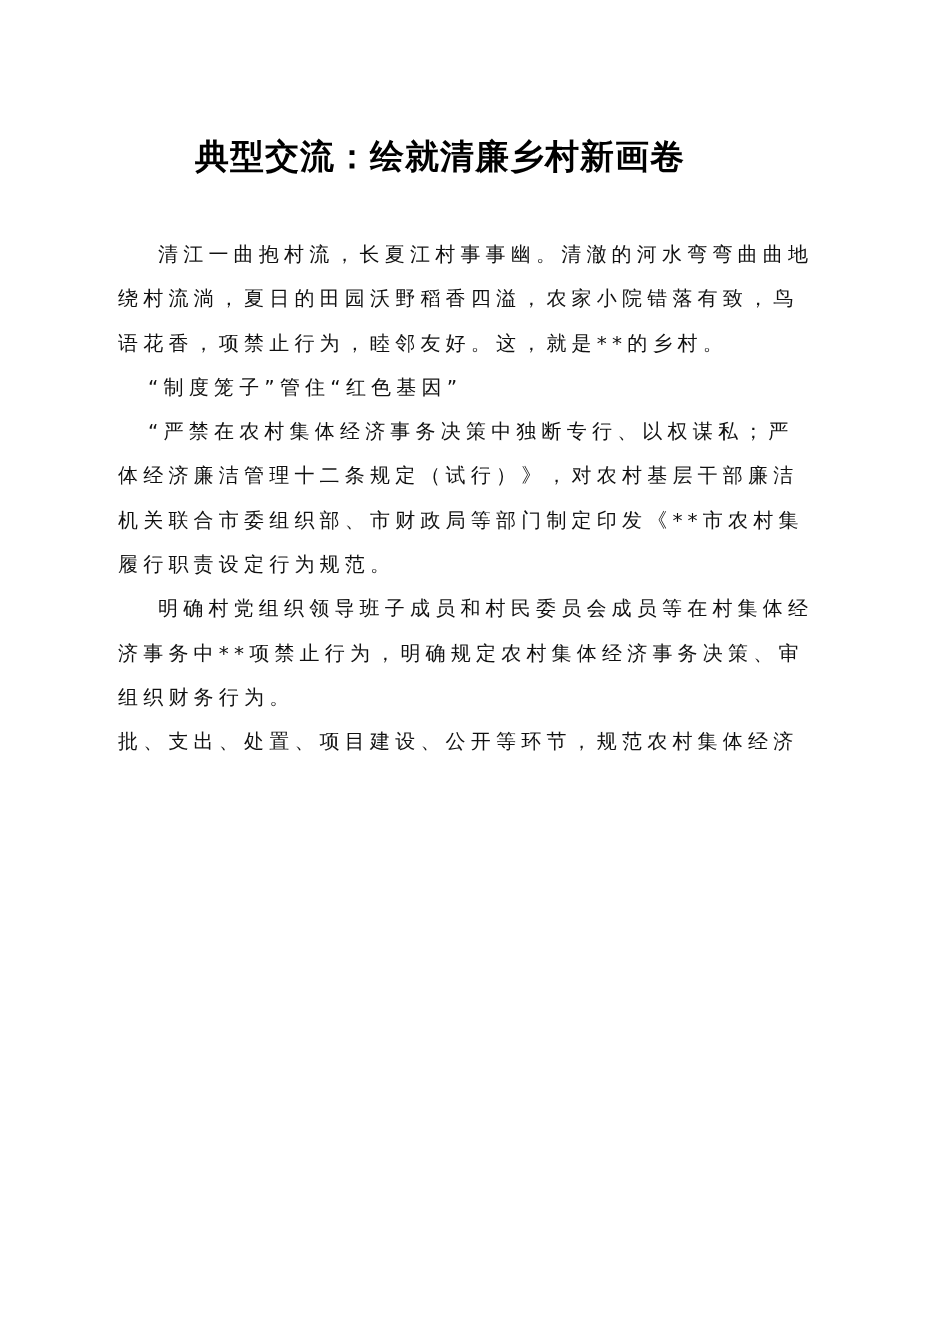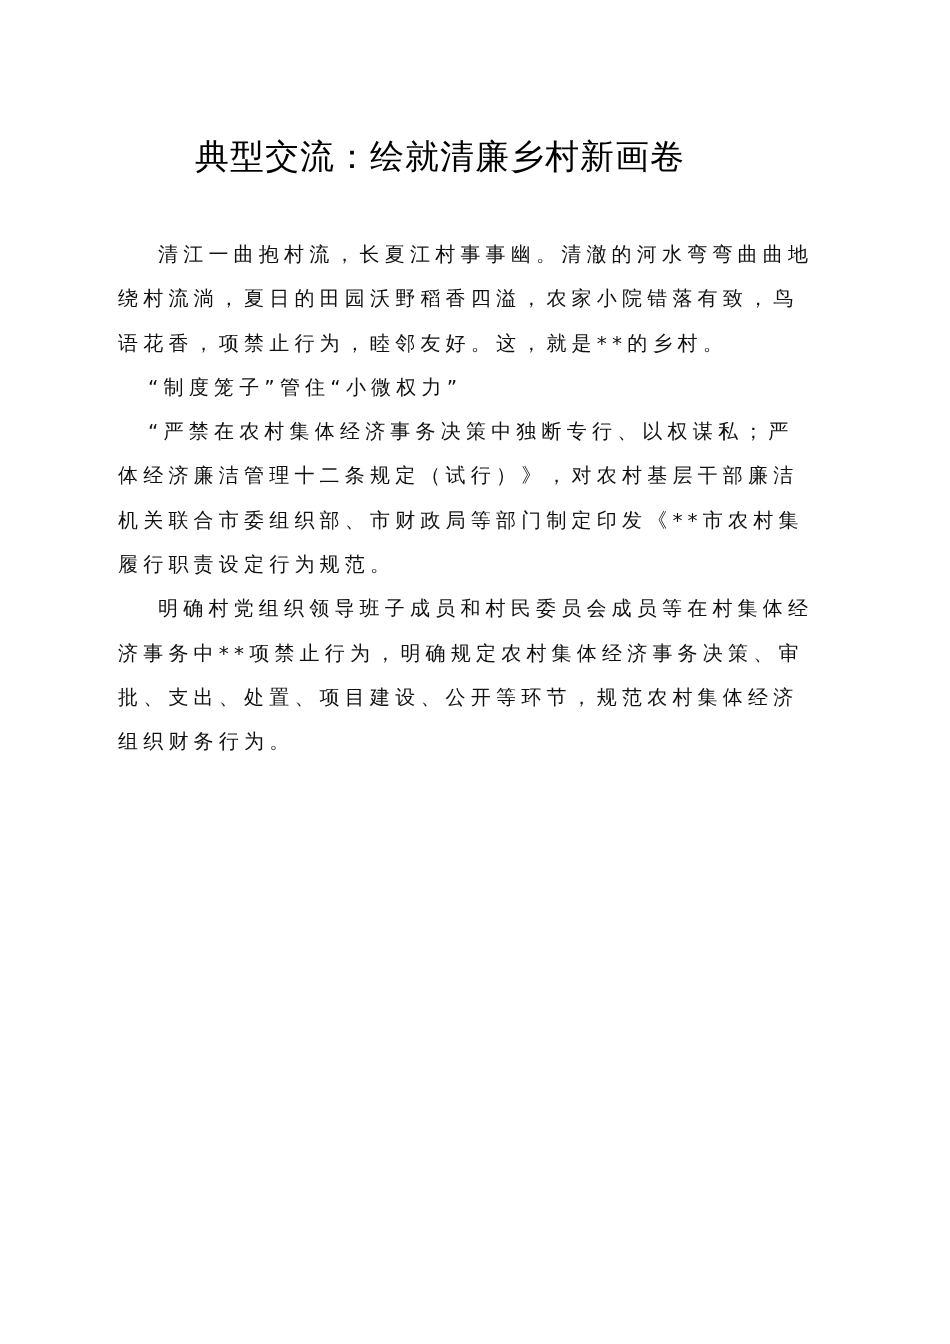--- a/index.html
+++ b/index.html
@@ -1,21 +1,21 @@
 <!DOCTYPE html>
 <html><head>
 <meta charset="utf-8">
 <style>
   html, body { margin: 0; padding: 0; background: #ffffff; }
   body { width: 950px; height: 1344px; position: relative; overflow: hidden; }
   .page { position: absolute; left: 0; top: 0; width: 950px; height: 1344px; background: #fff; }
   .title {
     position: absolute; left: 0; top: 134px; width: 880px; text-align: center;
     font-family: "DejaVu Serif", "Liberation Serif", serif;
-    font-size: 34px; font-weight: normal; color: #000; letter-spacing: 1px;
+    font-size: 34px; font-weight: bold; color: #000; letter-spacing: 1px;
   }
   .body-text {
     position: absolute; left: 118px; top: 232px; width: 706px;
     font-family: "DejaVu Sans", "Liberation Sans", sans-serif;
     font-size: 20px; line-height: 44.3px; color: #111;
     letter-spacing: 5.2px; text-align: justify;
   }
   .body-text p { margin: 0; text-indent: 2em; }
   .body-text p.heading { text-indent: 1.5em; }
   .line { display: block; white-space: nowrap; }
@@ -26,28 +26,28 @@
 <div class="page">
   <div class="title">典型交流：绘就清廉乡村新画卷</div>
 
   <div class="body-text">
     <p>
       <span class="line">清江一曲抱村流，长夏江村事事幽。清澈的河水弯弯曲曲地</span>
       <span class="line" style="margin-left:-2em">绕村流淌，夏日的田园沃野稻香四溢，农家小院错落有致，鸟</span>
       <span class="line" style="margin-left:-2em">语花香，项禁止行为，睦邻友好。这，就是**的乡村。</span>
     </p>
     <p class="heading">
-      <span class="line">“制度笼子”管住“小微权力”</span>
+      <span class="line">“制度笼子”管住“红色基因”</span>
     </p>
     <p>
       <span class="line" style="margin-left:-0.5em">“严禁在农村集体经济事务决策中独断专行、以权谋私；严</span>
       <span class="line" style="margin-left:-2em">体经济廉洁管理十二条规定（试行）》，对农村基层干部廉洁</span>
       <span class="line" style="margin-left:-2em">机关联合市委组织部、市财政局等部门制定印发《**市农村集</span>
       <span class="line" style="margin-left:-2em">履行职责设定行为规范。</span>
     </p>
     <p>
       <span class="line">明确村党组织领导班子成员和村民委员会成员等在村集体经</span>
       <span class="line" style="margin-left:-2em">济事务中**项禁止行为，明确规定农村集体经济事务决策、审</span>
+      <span class="line" style="margin-left:-2em">组织财务行为。</span>
       <span class="line" style="margin-left:-2em">批、支出、处置、项目建设、公开等环节，规范农村集体经济</span>
-      <span class="line" style="margin-left:-2em">组织财务行为。</span>
     </p>
   </div>
 </div>
 
 </body></html>

